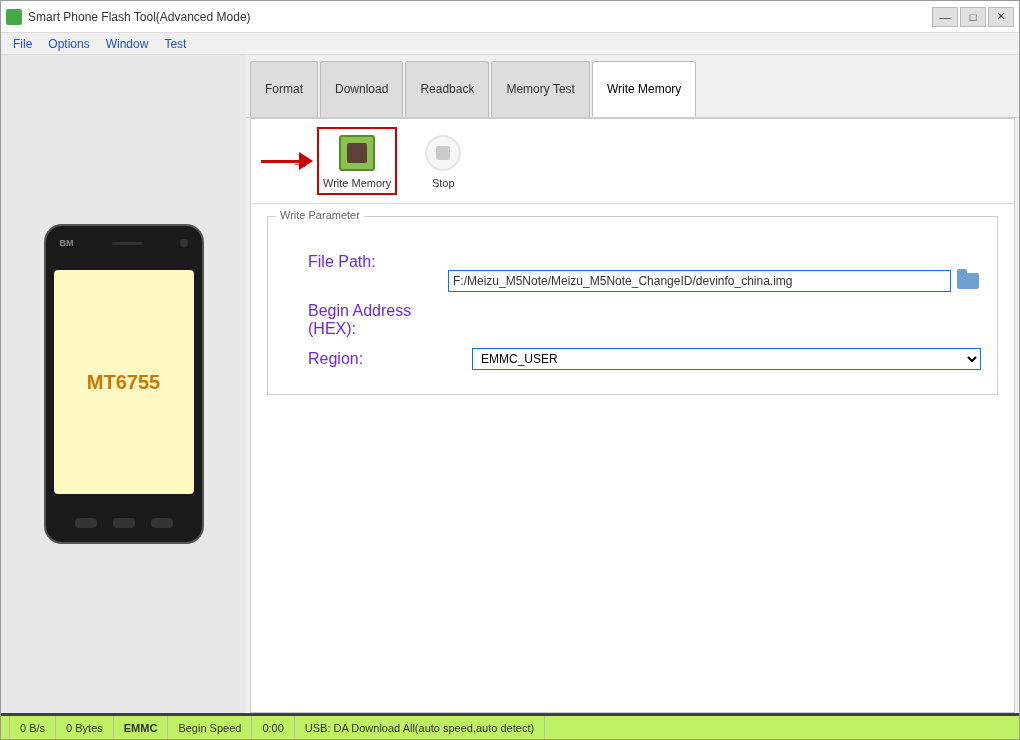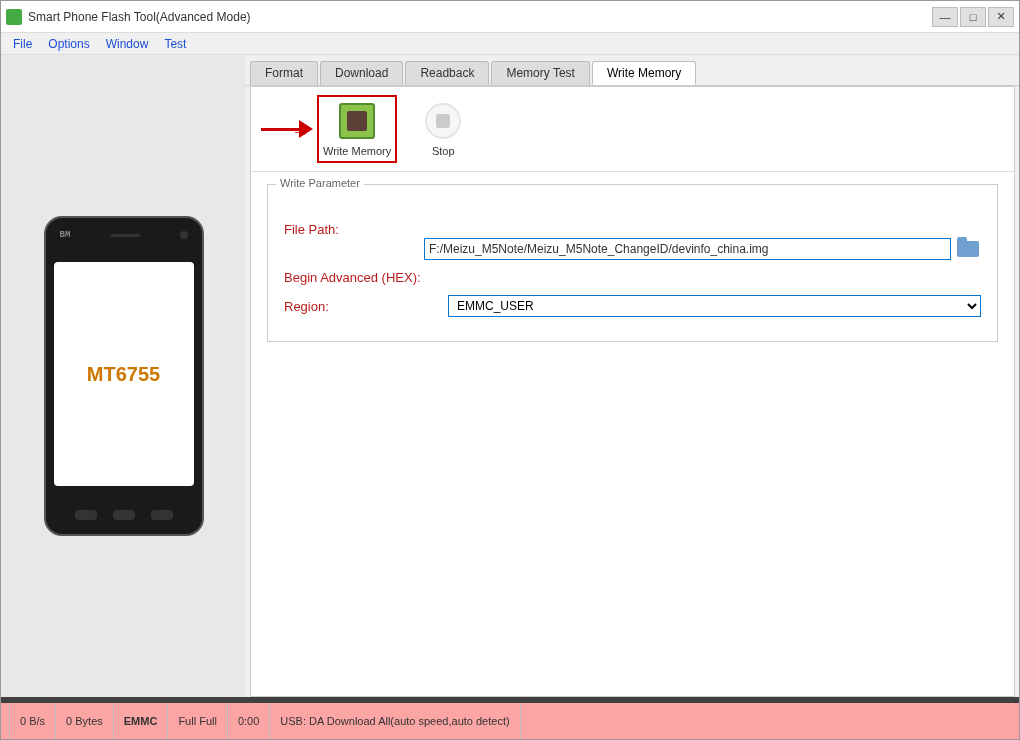--- a/index.html
+++ b/index.html
@@ -100,31 +100,30 @@
       justify-content: space-between;
       padding: 10px 8px;
       position: relative;
     }
     .phone-top {
       width: 100%;
       display: flex;
       align-items: center;
       justify-content: space-between;
       padding: 2px 6px;
-      font-family: Liberation Mono, monospace;
     }
     .phone-brand {
       color: #888;
       font-size: 9px;
       font-weight: bold;
     }
     .phone-screen {
       flex: 1;
       width: 100%;
-      background: #ffffff;
+      background: #fef9c3;
       display: flex;
       align-items: center;
       justify-content: center;
       border-radius: 4px;
       margin: 20px 0;
     }
     .phone-model {
       color: #cc7700;
       font-size: 20px;
       font-weight: bold;
@@ -149,21 +148,21 @@
       background: #f0f0f0;
       overflow: hidden;
     }
     .tabs {
       display: flex;
       background: #f0f0f0;
       padding: 6px 0 0 4px;
       border-bottom: 1px solid #ccc;
     }
     .tab {
-      padding: 4px 14px;
+      padding: 20px 14px;
       cursor: pointer;
       font-size: 12px;
       color: #333;
       background: #ddd;
       border: 1px solid #bbb;
       border-bottom: none;
       margin-right: 2px;
       border-radius: 3px 3px 0 0;
     }
     .tab.active {
@@ -265,23 +264,24 @@
       padding: 12px 16px;
       flex: 1;
     }
     .param-row {
       display: flex;
       align-items: center;
       margin-bottom: 10px;
     }
     .param-label {
       width: 140px;
-      font-size: 13px;
-      color: #b91c1c;
+      font-size: 16px;
+      color: #6d28d9;
       flex-shrink: 0;
+      margin-left: 24px;
     }
     .param-input {
       flex: 1;
       height: 22px;
       border: 1px solid #0078d7;
       padding: 0 4px;
       font-size: 12px;
       outline: none;
       color: #333;
       background: #fff;
@@ -324,23 +324,23 @@
       flex: 1;
       height: 22px;
       border: 1px solid #0078d7;
       padding: 0 4px;
       font-size: 12px;
       background: #fff;
       appearance: auto;
       margin-left: 24px;
     }
     .status-bar {
-      height: 42px;
-      background: #fca5a5;
-      border-top: 6px solid #404040;
+      height: 26px;
+      background: #bef264;
+      border-top: 3px solid #404040;
       display: flex;
       align-items: center;
       padding: 0 8px;
       font-size: 11px;
       color: #333;
     }
     .status-item {
       padding: 0 10px;
       border-right: 1px solid #bbb;
       height: 100%;
@@ -441,21 +441,21 @@
               <span class="param-label">File Path:</span>
               <div class="param-input-wrap">
                 <input type="text" class="param-input" value="F:/Meizu_M5Note/Meizu_M5Note_ChangeID/devinfo_china.img" style="">
                 <button class="folder-btn">
                   <div class="folder-icon"></div>
                 </button>
               </div>
             </div>
 
             <div class="param-row">
-              <span class="param-label">Begin Advanced (HEX):</span>
+              <span class="param-label">Begin Address (HEX):</span>
             </div>
 
             <div class="param-row">
               <span class="param-label">Region:</span>
               <select class="param-select">
                 <option>EMMC_USER</option>
                 <option>EMMC_BOOT1</option>
                 <option>EMMC_BOOT2</option>
                 <option>EMMC_RPMB</option>
               </select>
@@ -463,17 +463,17 @@
           </div>
         </div>
       </div>
     </div>
   </div>
 
   <div class="status-bar">
     <span class="status-item">0 B/s</span>
     <span class="status-item">0 Bytes</span>
     <span class="status-item status-emmc">EMMC</span>
-    <span class="status-item">Full Full</span>
+    <span class="status-item">Begin Speed</span>
     <span class="status-item">0:00</span>
     <span class="status-item">USB: DA Download All(auto speed,auto detect)</span>
   </div>
 </div>
 
 </body></html>

